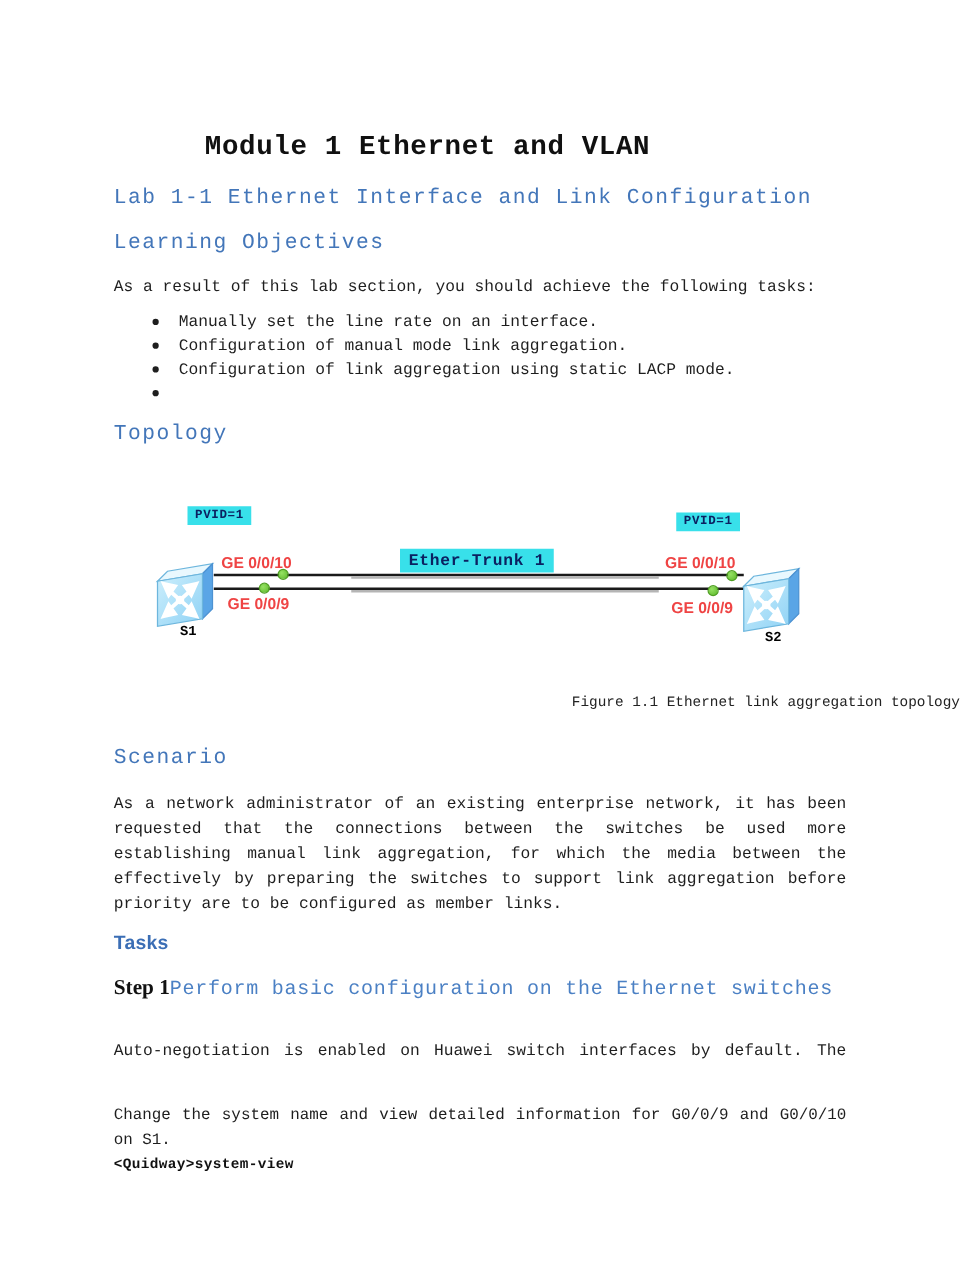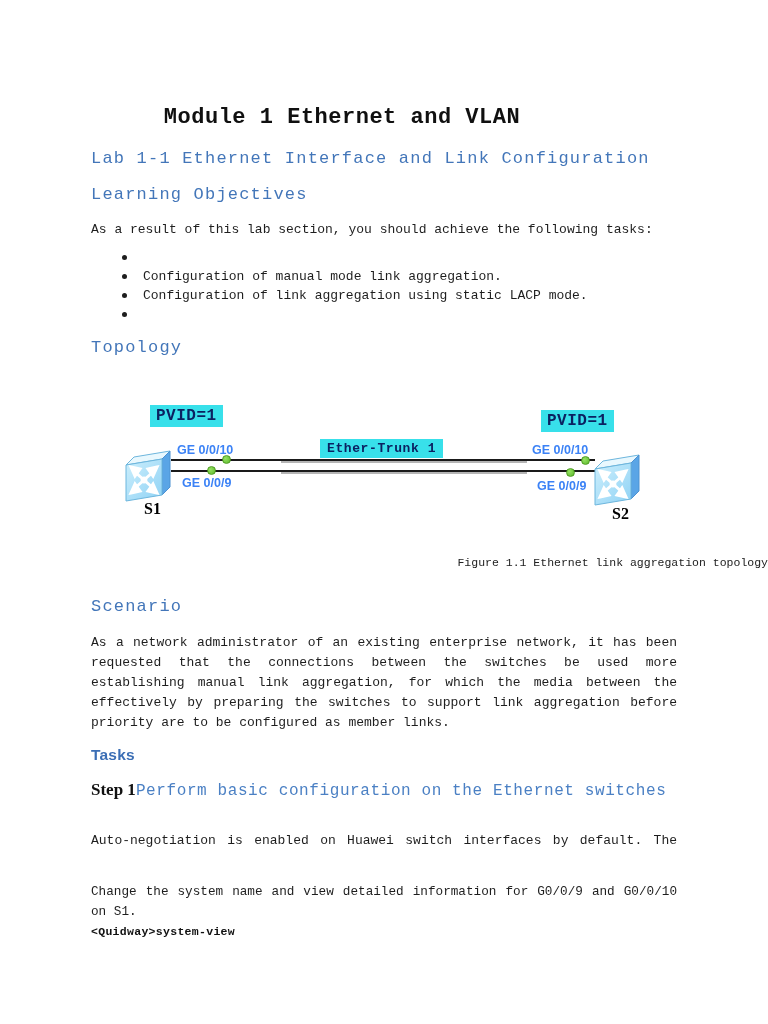--- a/index.html
+++ b/index.html
@@ -37,64 +37,65 @@
   .steptitle{font-size:16px;letter-spacing:.6px;color:var(--step_blue,#4b80c4)}
   .para1{top:831px;line-height:20px}
   .para2{top:882px;line-height:20px;font-size:12.7px}
   .code{top:925px;font-size:11.5px;font-weight:bold;letter-spacing:.3px;color:#101010}
 
   
   .diagram{top:393px;left:0;width:768px;height:160px}
   .diagram > *{position:absolute}
   .cyan{background:var(--highlight_cyan,#38e0ea);color:var(--label_navy,#0b2161);
         font-weight:bold;display:inline-block;white-space:nowrap}
-  .pvid{font-size:16px;padding:2px 6px;letter-spacing:.5px}
+  .pvid{font-size:10px;padding:2px 6px;letter-spacing:.5px}
   .pvid-left{left:150px;top:12px}
   .pvid-right{left:541px;top:17px}
   .trunk{left:320px;top:46px;font-size:13px;padding:2px 7px;letter-spacing:.6px;z-index:3}
   .link{left:171px;width:424px;height:2px;background:var(--link_black,#1a1a1a);z-index:1}
   .link::after{content:"";position:absolute;left:26%;top:2px;width:58%;height:2px;background:#b5b5b5}
   .link-top{top:66px}
   .link-bottom{top:77px}
   .gelabel{font-family:"Liberation Sans",sans-serif;font-size:12.5px;font-weight:bold;
-           color:#3b82f6;z-index:2;white-space:nowrap;
+           color:#ef4444;z-index:2;white-space:nowrap;
            text-shadow:-1px -1px 0 #fff,1px -1px 0 #fff,-1px 1px 0 #fff,1px 1px 0 #fff,
                        0 1px 0 #fff,0 -1px 0 #fff,1px 0 0 #fff,-1px 0 0 #fff}
   .ge-lt{left:177px;top:50px}
   .ge-lb{left:182px;top:83px}
   .ge-rt{left:532px;top:50px}
   .ge-rb{left:537px;top:86px}
   .dotg{width:9px;height:9px;border-radius:50%;box-sizing:border-box;z-index:2;
         background:radial-gradient(circle at 35% 35%,#96e263,var(--dot_green,#5cb82a));
         border:1px solid #4f9e23}
   .d-lt{left:222px;top:62px}
   .d-lb{left:207px;top:73px}
   .d-rt{left:581px;top:63px}
   .d-rb{left:566px;top:75px}
   .switch{width:54px;height:58px;z-index:2}
   .sw-left{left:122px;top:56px}
   .sw-right{left:591px;top:60px}
-  .swname{font-family:Liberation Serif, serif;font-size:16px;font-weight:bold;color:#000}
+  .swname{font-family:Liberation Mono, monospace;font-size:11px;font-weight:bold;color:#000}
   .name-left{left:144px;top:107px}
   .name-right{left:612px;top:112px}
 </style>
 </head>
 <body>
 
 <div class="abs title nowrap">Module 1 Ethernet and VLAN</div>
 
 <div class="abs tx hblue h-lab nowrap">Lab 1-1 Ethernet Interface and Link Configuration</div>
 
 <div class="abs tx hblue h-learning nowrap">Learning Objectives</div>
 
 <div class="abs tx body13 intro nowrap">As a result of this lab section, you should achieve the following tasks:</div>
 
 <div class="abs tx body13 bullets">
   <div class="bullet">
     <span class="bdot"></span>
+    <span>Manually set the line rate on an interface.</span>
   </div>
   <div class="bullet">
     <span class="bdot"></span>
     <span>Configuration of manual mode link aggregation.</span>
   </div>
   <div class="bullet">
     <span class="bdot"></span>
     <span>Configuration of link aggregation using static LACP mode.</span>
   </div>
   <div class="bullet">

